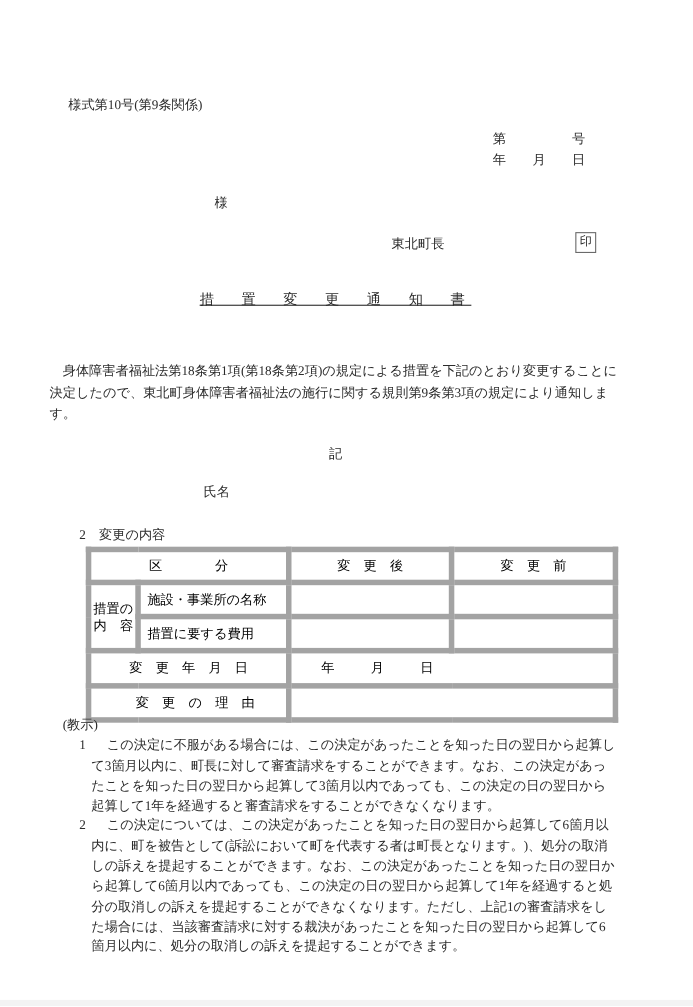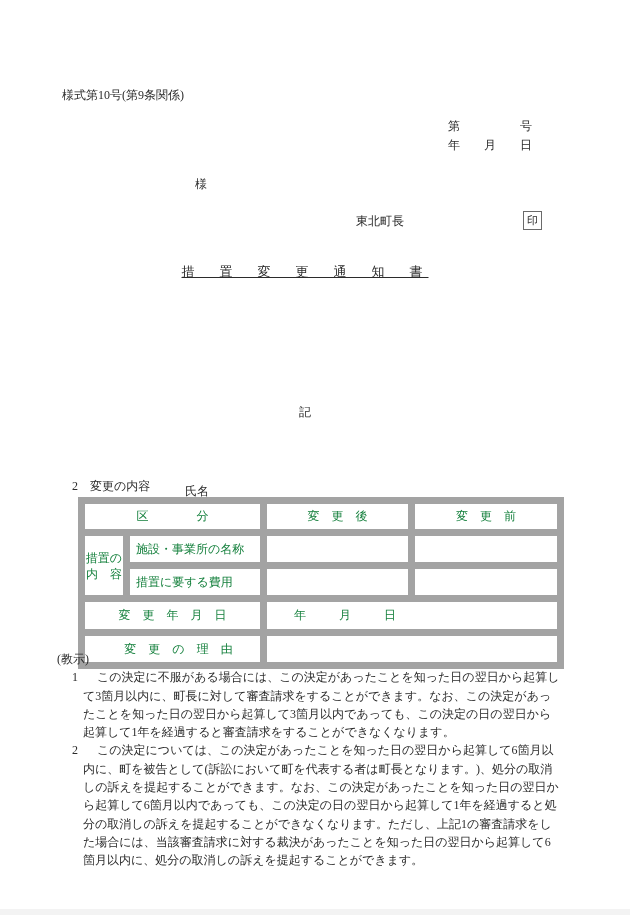--- a/index.html
+++ b/index.html
@@ -27,31 +27,31 @@
     left:45px;top:263px;width:520px;
     text-align:center;font-size:13px;letter-spacing:6px;text-decoration:underline;
   }
   .body-text{
     position:absolute;left:45px;top:328px;width:517px;
     margin:0;line-height:19.5px;text-indent:1em;
     white-space:normal;word-break:normal;
   }
   .record-marker{left:45px;top:404px;width:520px;text-align:center;}
   .item-heading1{left:72px;top:441px;}
-  .name-label{left:185px;top:483px;}
+  .name-label{left:185px;top:439px;}
   .birth-field{left:330px;top:459px;}
   .item-heading2{left:72px;top:478px;}
 
   .change-table{
     position:absolute;left:78px;top:497px;
     border-collapse:collapse;table-layout:fixed;width:479px;
   }
   .change-table td{
-    border:7px solid #a3a3a3;
-    font-size:12px;color:#15803d;
+    border:5px solid #a3a3a3;
+    font-size:12px;color:#000000;
     padding:0;overflow:hidden;
   }
   .c-center{text-align:center;}
   .c-left{text-align:left;padding-left:6px !important;}
   .r-head td{height:25px;}
   .r-mid td{height:26px;}
   .r-date td{height:27px;}
   .r-reason td{height:26px;padding-left:12px;}
   .c-group{text-align:center;line-height:16px;}
   .c-dateval{text-align:left;padding-left:27px !important;letter-spacing:3px;}
@@ -87,20 +87,21 @@
   <div class="abs addressee">様</div>
 
   <div class="abs sender">東北町長</div>
 
   <div class="abs seal-box">
     <span>印</span>
   </div>
 
   <div class="abs doc-title">措　置　変　更　通　知　書</div>
 
+  <p class="body-text">身体障害者福祉法第18条第1項(第18条第2項)の規定による措置を下記のとおり変更することに決定したので、東北町身体障害者福祉法の施行に関する規則第9条第3項の規定により通知します。</p>
 
   <div class="abs record-marker">記</div>
 
   <div class="abs name-label">氏名</div>
   <div class="abs item-heading2">2　変更の内容</div>
 
   <table class="change-table">
     <colgroup>
       <col style="width:45px">
         <col style="width:137px">

